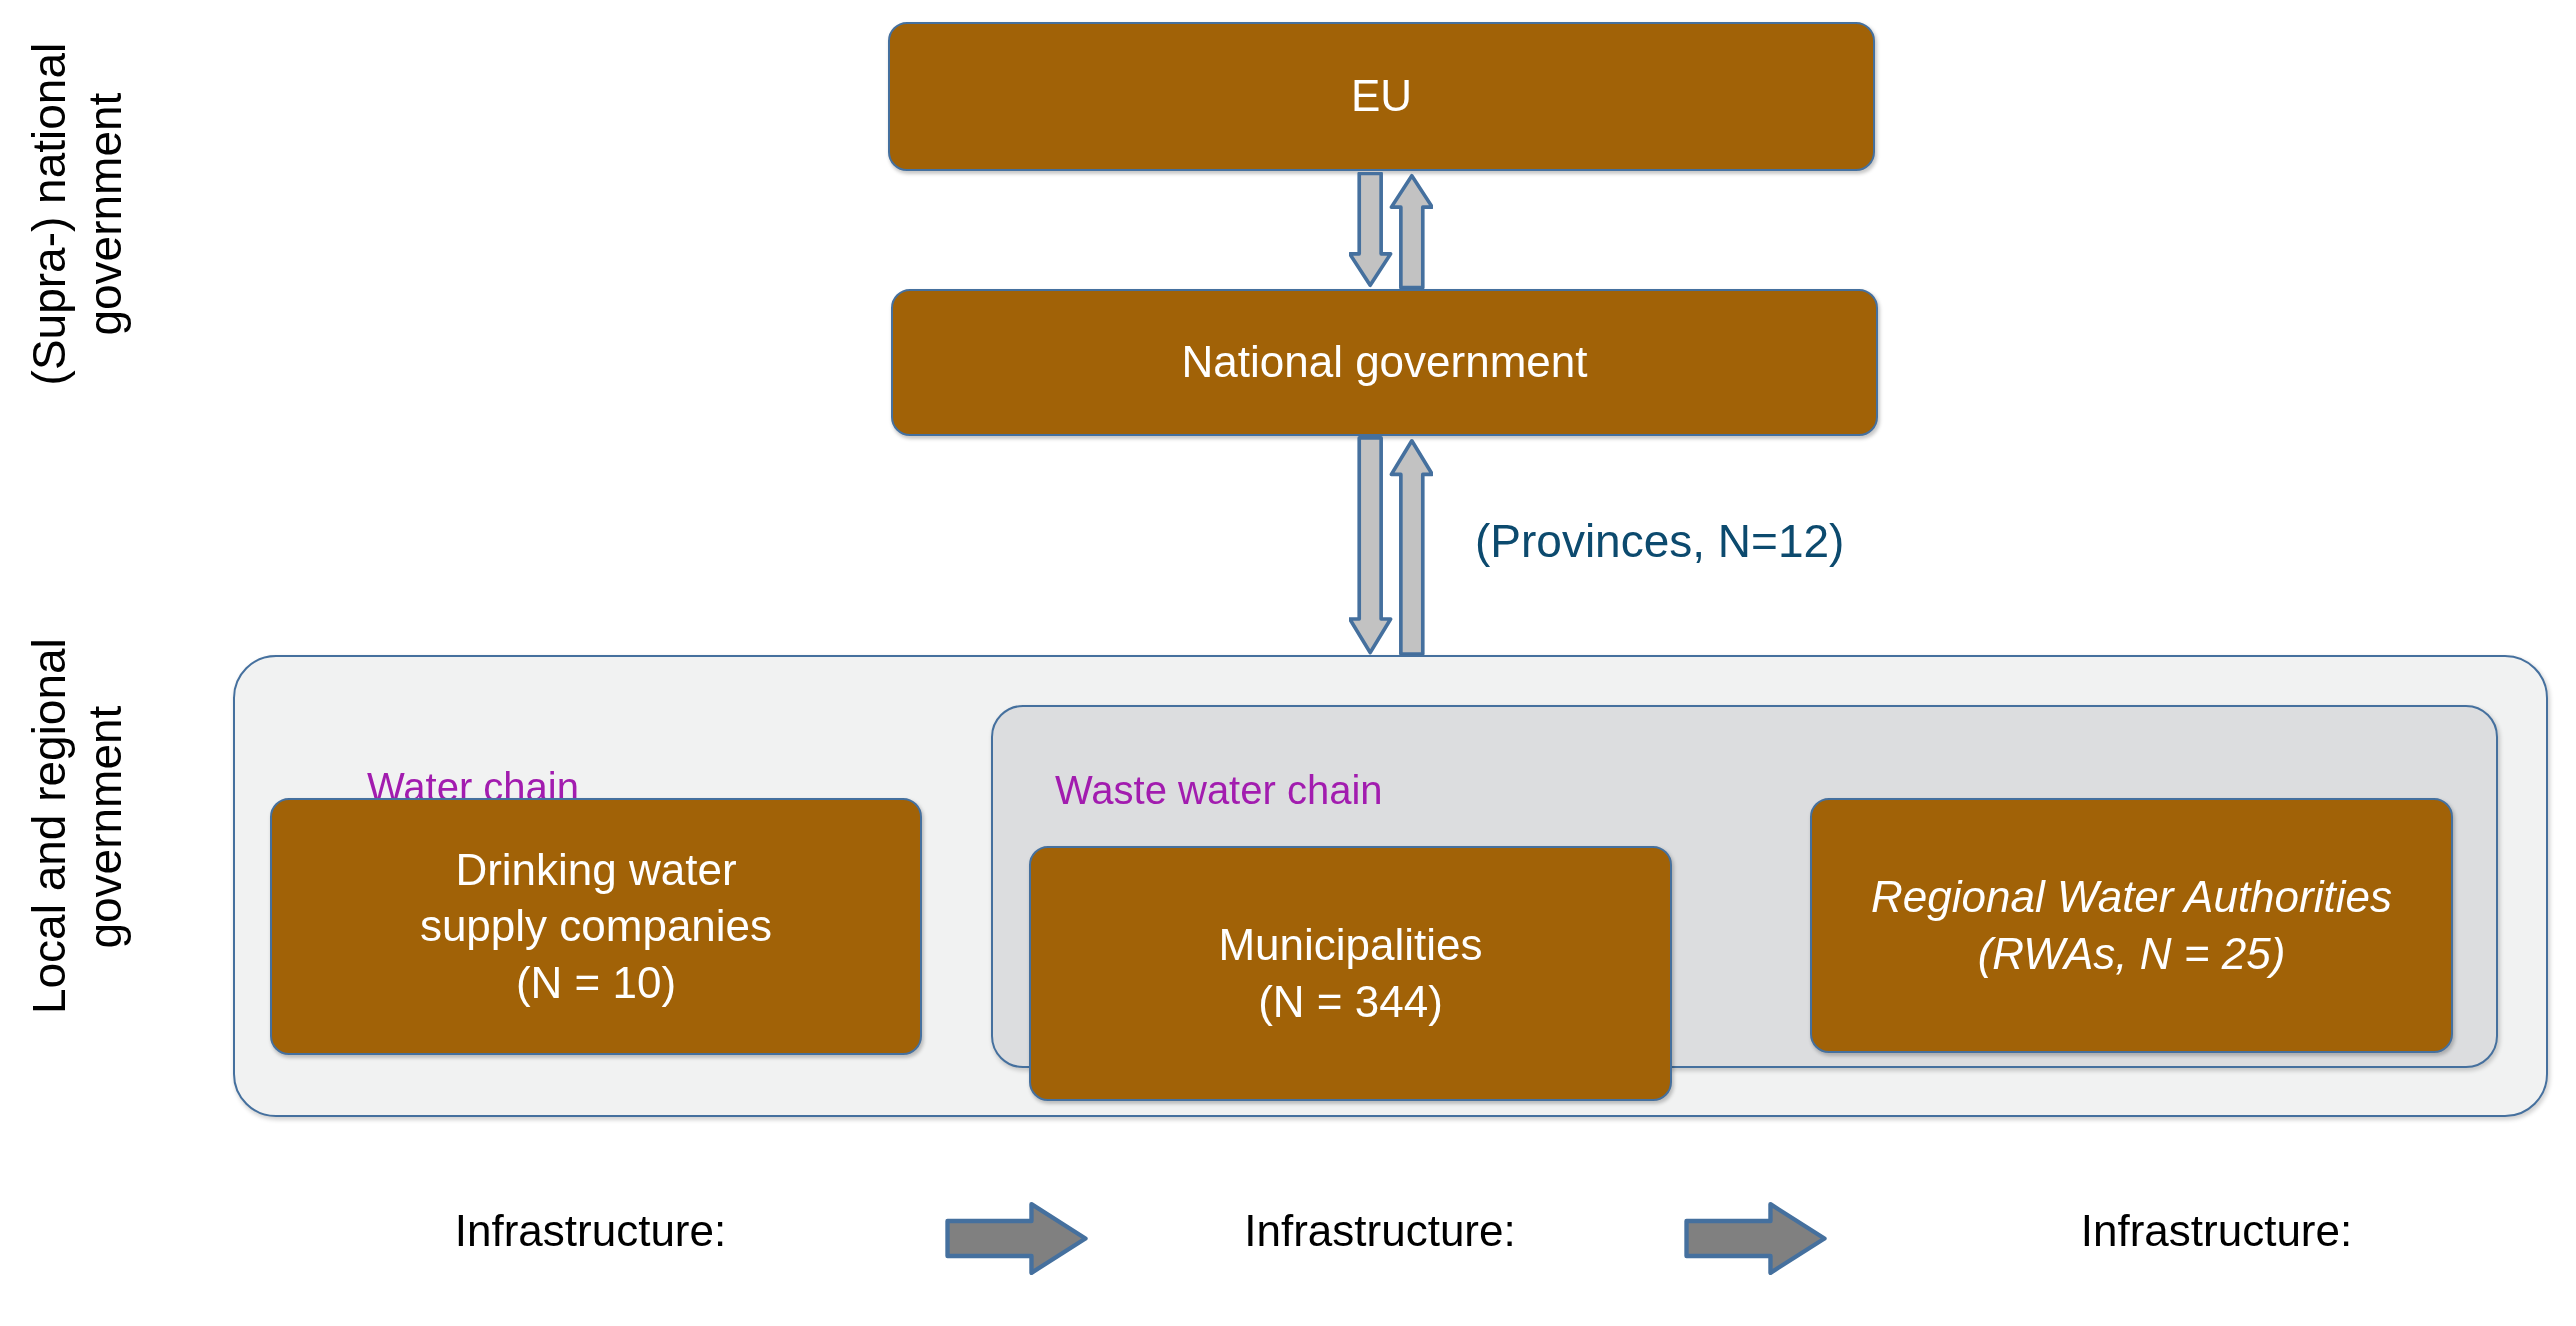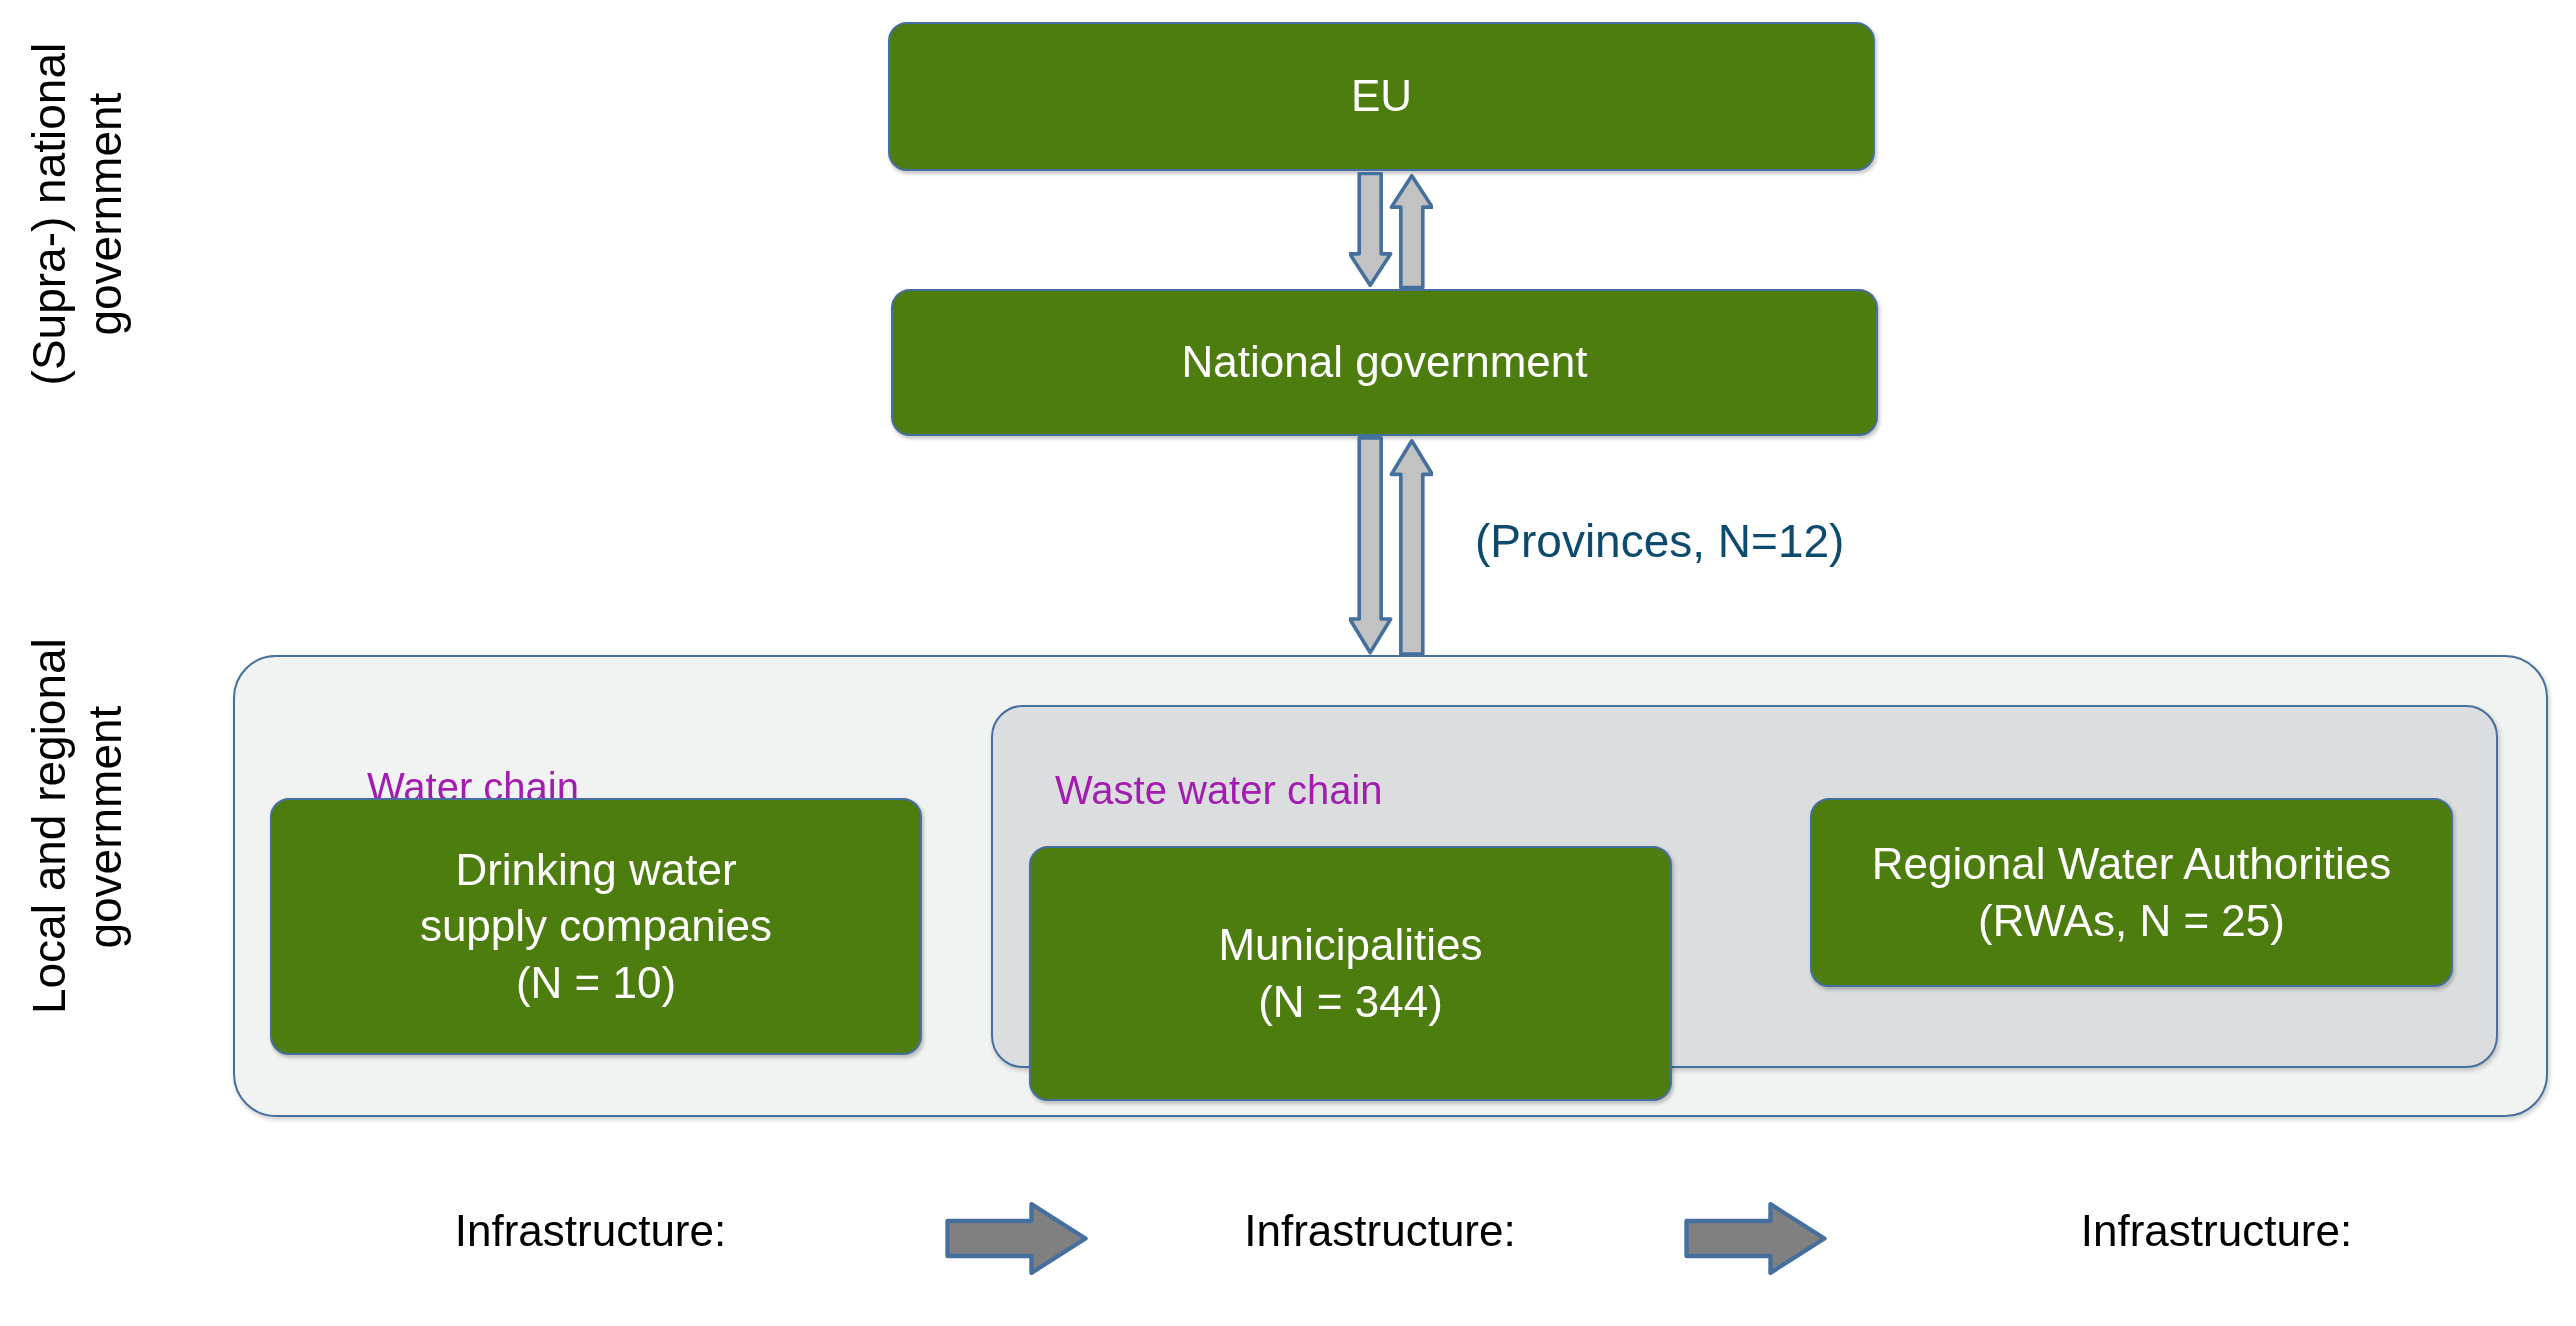--- a/index.html
+++ b/index.html
@@ -29,21 +29,21 @@
     transform-origin: 50% 50%;
   }
   .axis-label.rot {
     transform: rotate(-90deg);
   }
 
   
   .node {
     position: absolute;
     box-sizing: border-box;
-    background: #4d7c0f;
+    background: #a16207;
     border: 2.9px solid #45709e;
     border-radius: 19px;
     color: #ffffff;
     font-size: 44px;
     line-height: 1.28;
     display: flex;
     align-items: center;
     justify-content: center;
     text-align: center;
     box-shadow: 1.5px 2.2px 3.7px rgba(0,0,0,0.22);
@@ -147,21 +147,21 @@
 
   <div class="chain-label" style="left:1055px; top:724px;">Waste water chain</div>
 
   <div class="node" style="left:1029px; top:798px; width:643px; height:255px;margin-top:48px;">
     <span class="lines">
       <span>Municipalities</span><br>
       <span>(N = 344)</span>
     </span>
   </div>
 
-  <div class="node" style="left:1810px; top:798px; width:643px; height:189px;">
+  <div class="node" style="left:1810px; top:798px; width:643px; height:255px;font-style:italic;">
     <span class="lines">
       <span>Regional Water Authorities</span><br>
       <span>(RWAs,  N = 25)</span>
     </span>
   </div>
 
   <div class="text-block" style="left:220px; top:1145px; width:741px;">
     <div>Infrastructure:</div>
     <div>Drinking water production,</div>
     

